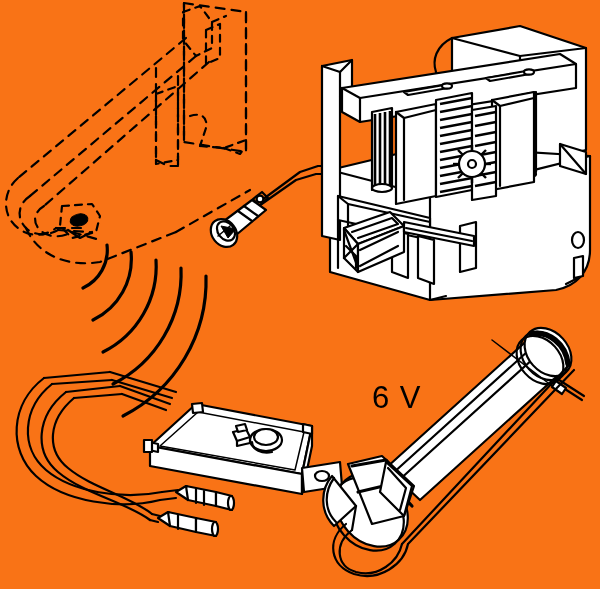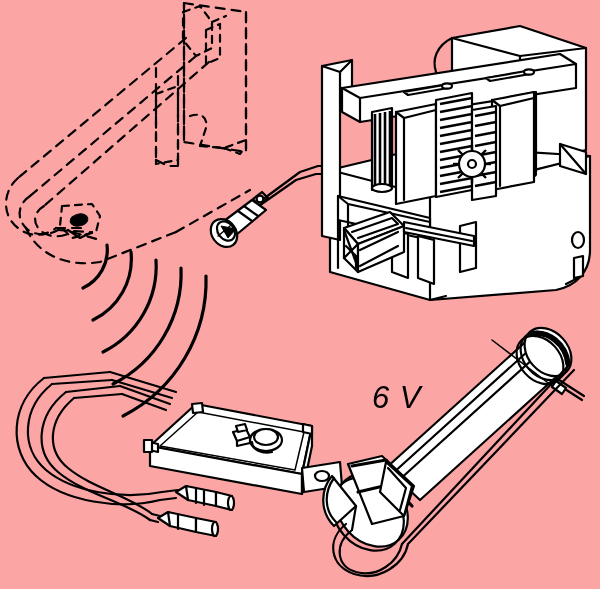--- a/index.html
+++ b/index.html
@@ -1,23 +1,22 @@
 <!DOCTYPE html>
 <html><head>
 <meta charset="utf-8">
 <title>Sensor Faucet Parts Diagram</title>
 <style>
   html,body{margin:0;padding:0;background:#ffffff;}
   body{font-family:"Liberation Sans",sans-serif;}
   #sheet{
     position:relative;
     width:600px;height:589px;
-    background:#fca5a5;
+    background:#f97316;
     overflow:hidden;
-    font-style:italic;
   }
   #sheet svg{display:block;width:600px;height:589px;}
   .ln{fill:none;stroke:#000000;stroke-linecap:round;stroke-linejoin:round;}
   .w1{stroke-width:1.5;}
   .w2{stroke-width:2.2;}
   .w3{stroke-width:3.2;}
   .wfat{stroke-width:5.5;}
   .fillw{fill:#ffffff;stroke:#000000;stroke-linejoin:round;stroke-width:2.2;}
   .fillk{fill:#000000;stroke:#000000;stroke-width:1;}
   .dash{stroke-dasharray:9 7;}

